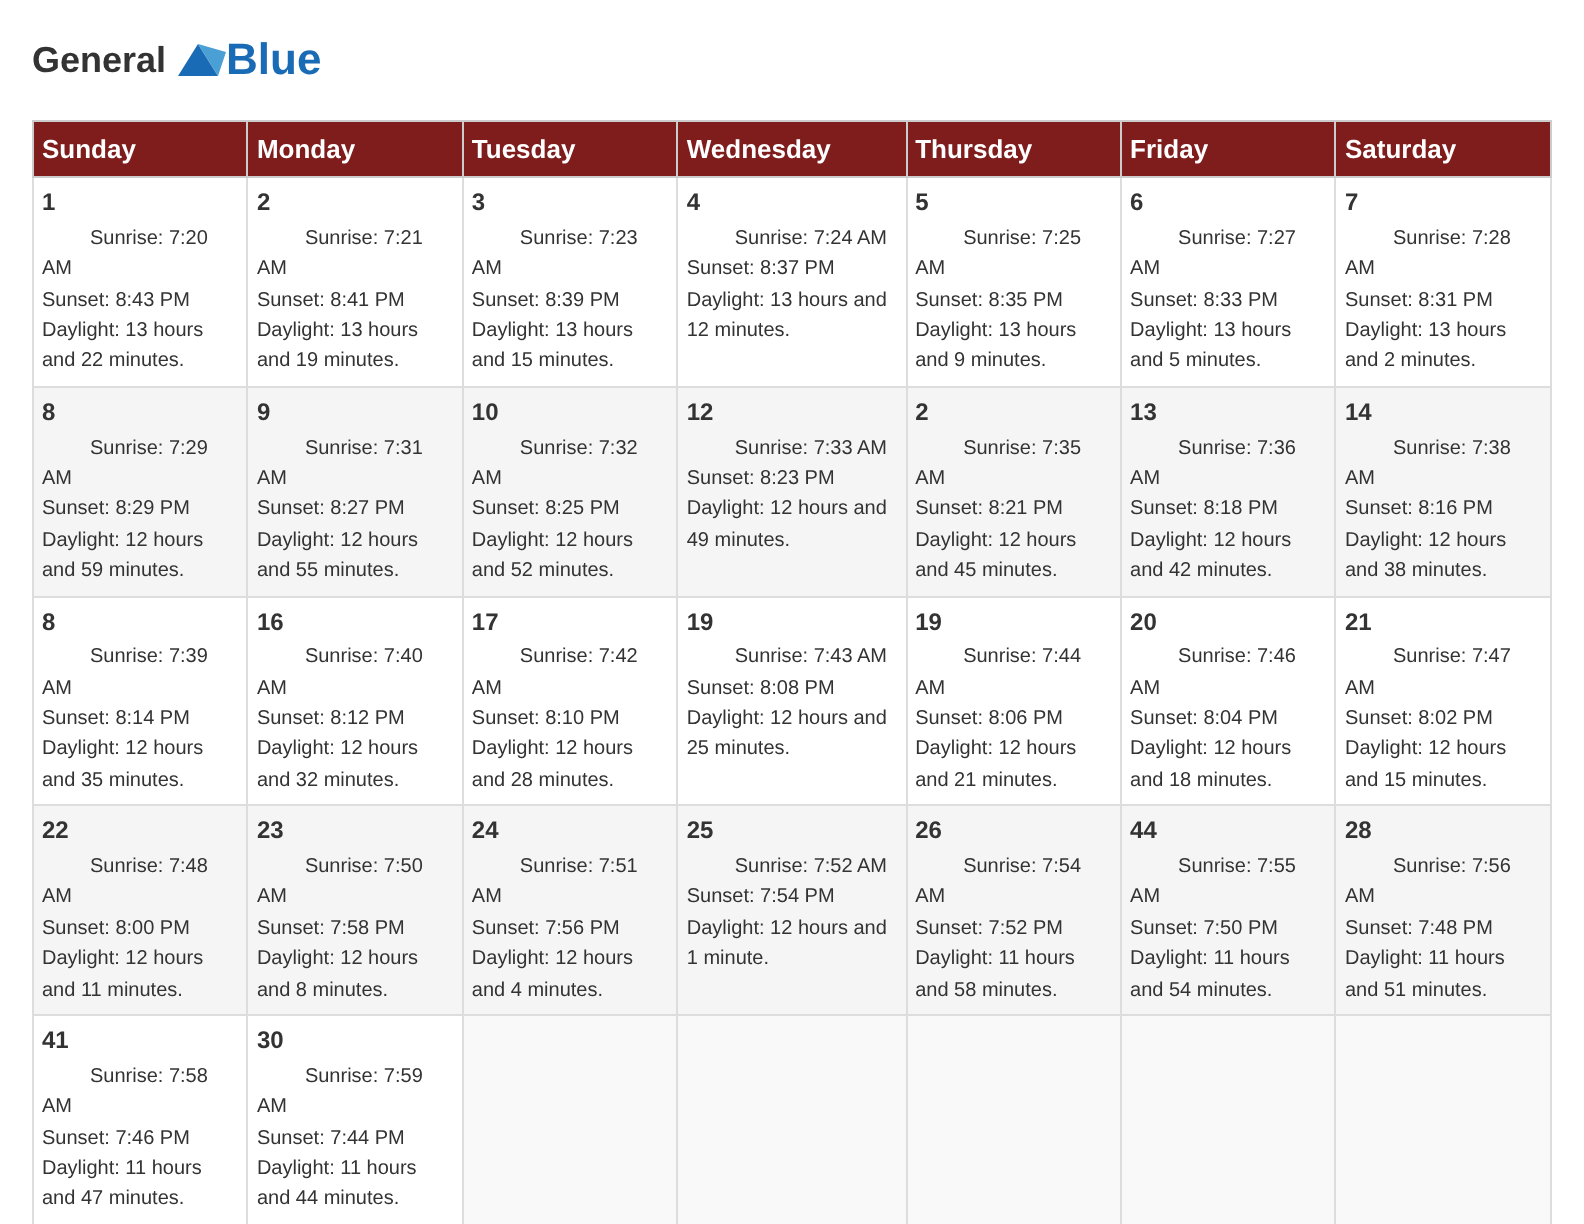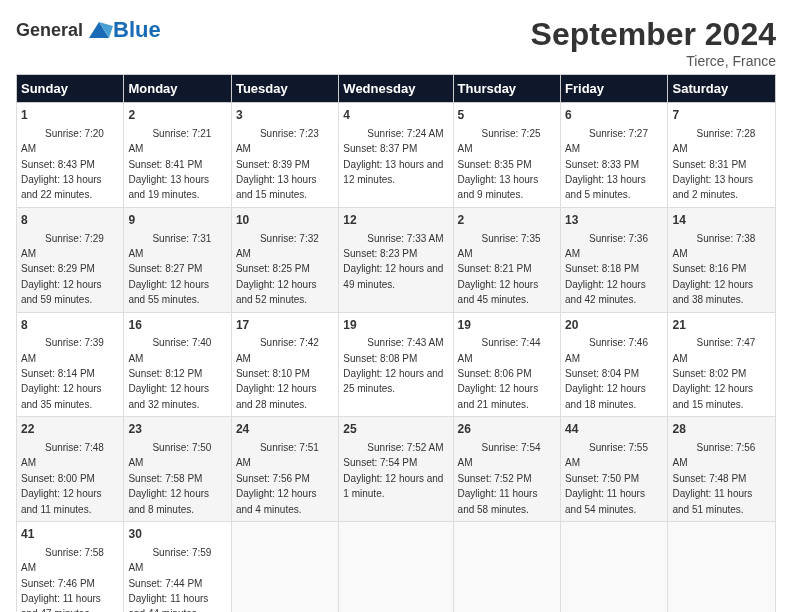--- a/index.html
+++ b/index.html
@@ -7,21 +7,21 @@
       font-family: Arial, sans-serif;
       background: #fff;
       width: 792px;
       min-height: 612px;
       padding: 16px;
     }
     .header-area {
       display: flex;
       justify-content: space-between;
       align-items: flex-start;
-      margin-bottom: 5px;
+      margin-bottom: 16px;
     }
     .logo {
       display: flex;
       align-items: center;
     }
     .logo-text-general {
       font-size: 18px;
       font-weight: bold;
       color: #333;
     }
@@ -46,21 +46,21 @@
     .calendar-subtitle {
       font-size: 14px;
       color: #555;
     }
     table {
       width: 100%;
       border-collapse: collapse;
       font-size: 11px;
     }
     thead tr th {
-      background-color: #0f172a;
+      background-color: #7f1d1d;
       color: #fff;
       padding: 6px 4px;
       text-align: left;
       font-size: 13px;
       font-weight: bold;
       border: 1px solid #ccc;
     }
     tbody tr td {
       vertical-align: top;
       padding: 4px;
@@ -92,24 +92,20 @@
 <body>
 
 <div class="header-area">
   <div class="logo">
     <span class="logo-text-general">General</span>
     <svg class="logo-icon" viewBox="0 0 28 28" xmlns="http://www.w3.org/2000/svg">
       <polygon points="4,22 14,6 24,22" fill="#1a6bb5"></polygon>
       <polygon points="14,6 24,22 28,10" fill="#4a9fd4"></polygon>
     </svg>
     <span class="logo-text-blue">Blue</span>
-  </div>
-  <div class="title-area">
-    <div class="calendar-title">September 2024</div>
-    <div class="calendar-subtitle">Tierce, France</div>
   </div>
 </div>
 
 <table>
   <thead>
     <tr id="header-row">
         <th>Sunday</th>
         <th>Monday</th>
         <th>Tuesday</th>
         <th>Wednesday</th>

